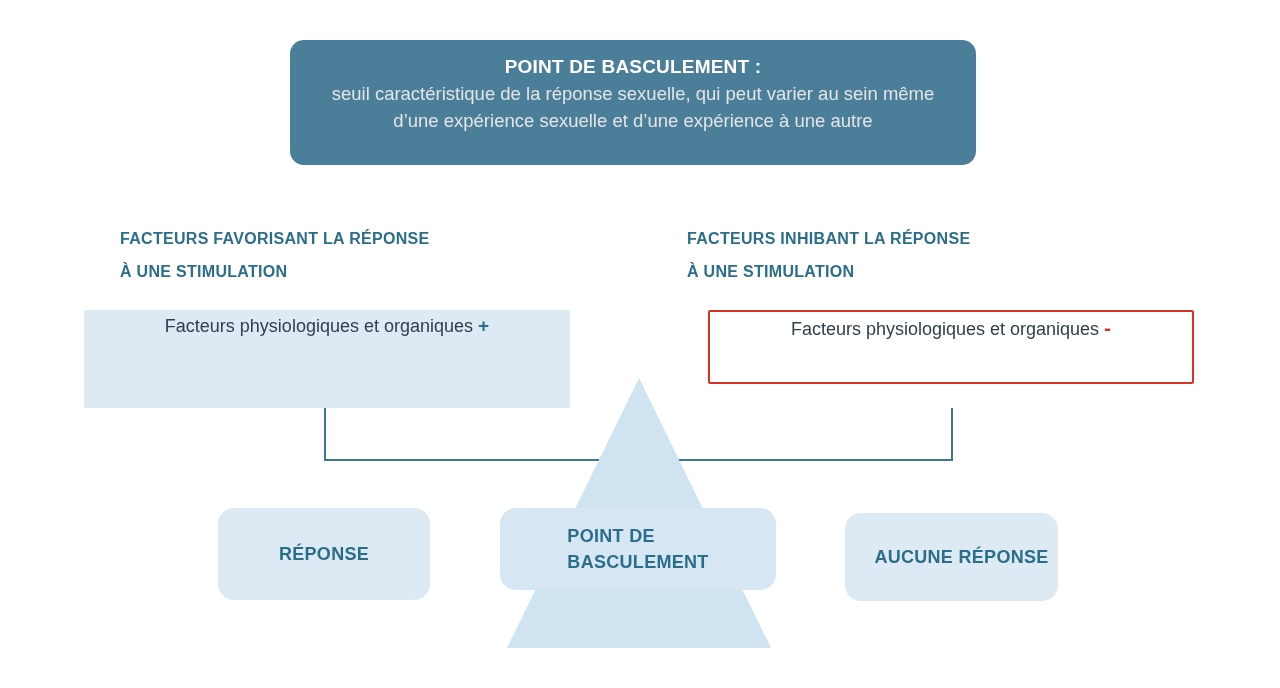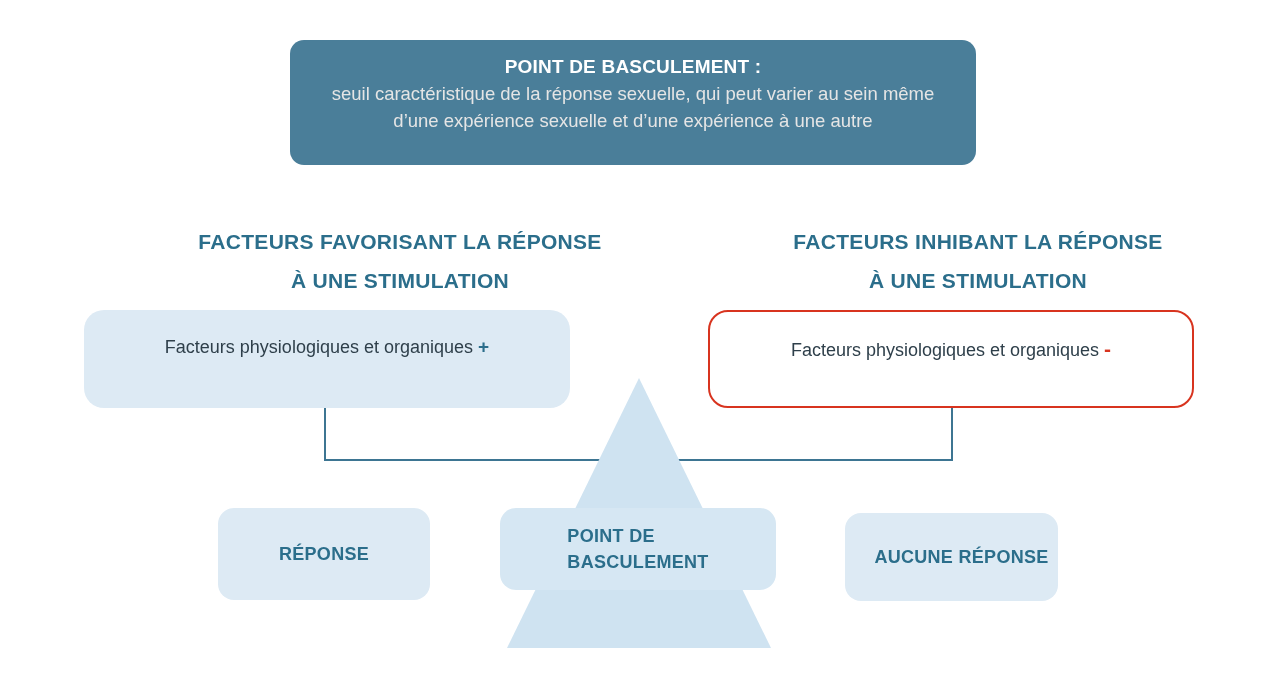--- a/index.html
+++ b/index.html
@@ -45,51 +45,50 @@
     font-weight: 400;
     line-height: 27px;
     color: #e5e5e5;
   }
 
   
   .col-heading {
     position: absolute;
     color: #2b6e8b;
     font-weight: bold;
-    font-size: 21px;
-    line-height: 39px;
+    font-size: 16px;
+    line-height: 33px;
     letter-spacing: 0.3px;
-    text-align: center;
+    text-align: left;
   }
   #heading-left  { left: 120px;  top: 222px; width: 560px; }
-  #heading-right { left: 708px;  top: 222px; width: 540px; }
+  #heading-right { left: 687px;  top: 222px; width: 540px; }
 
   
   .factor-box {
     position: absolute;
     box-sizing: border-box;
-    border-radius: 20px;
+    border-radius: 2px;
     text-align: center;
     color: #2e3f4a;
     font-size: 18px;
     line-height: 31px;
-    padding-top: 21px;
   }
   #box-left {
     left: 84px;
     top: 310px;
     width: 486px;
     height: 98px;
     background: #ddeaf4;
   }
   #box-right {
     left: 708px;
     top: 310px;
     width: 486px;
-    height: 98px;
+    height: 74px;
     background: #ffffff;
     border: 2.4px solid #d8341f;
   }
   .sign-plus {
     color: #2b6e8b;
     font-weight: bold;
     font-size: 19px;
   }
   .sign-minus {
     color: #d8341f;

